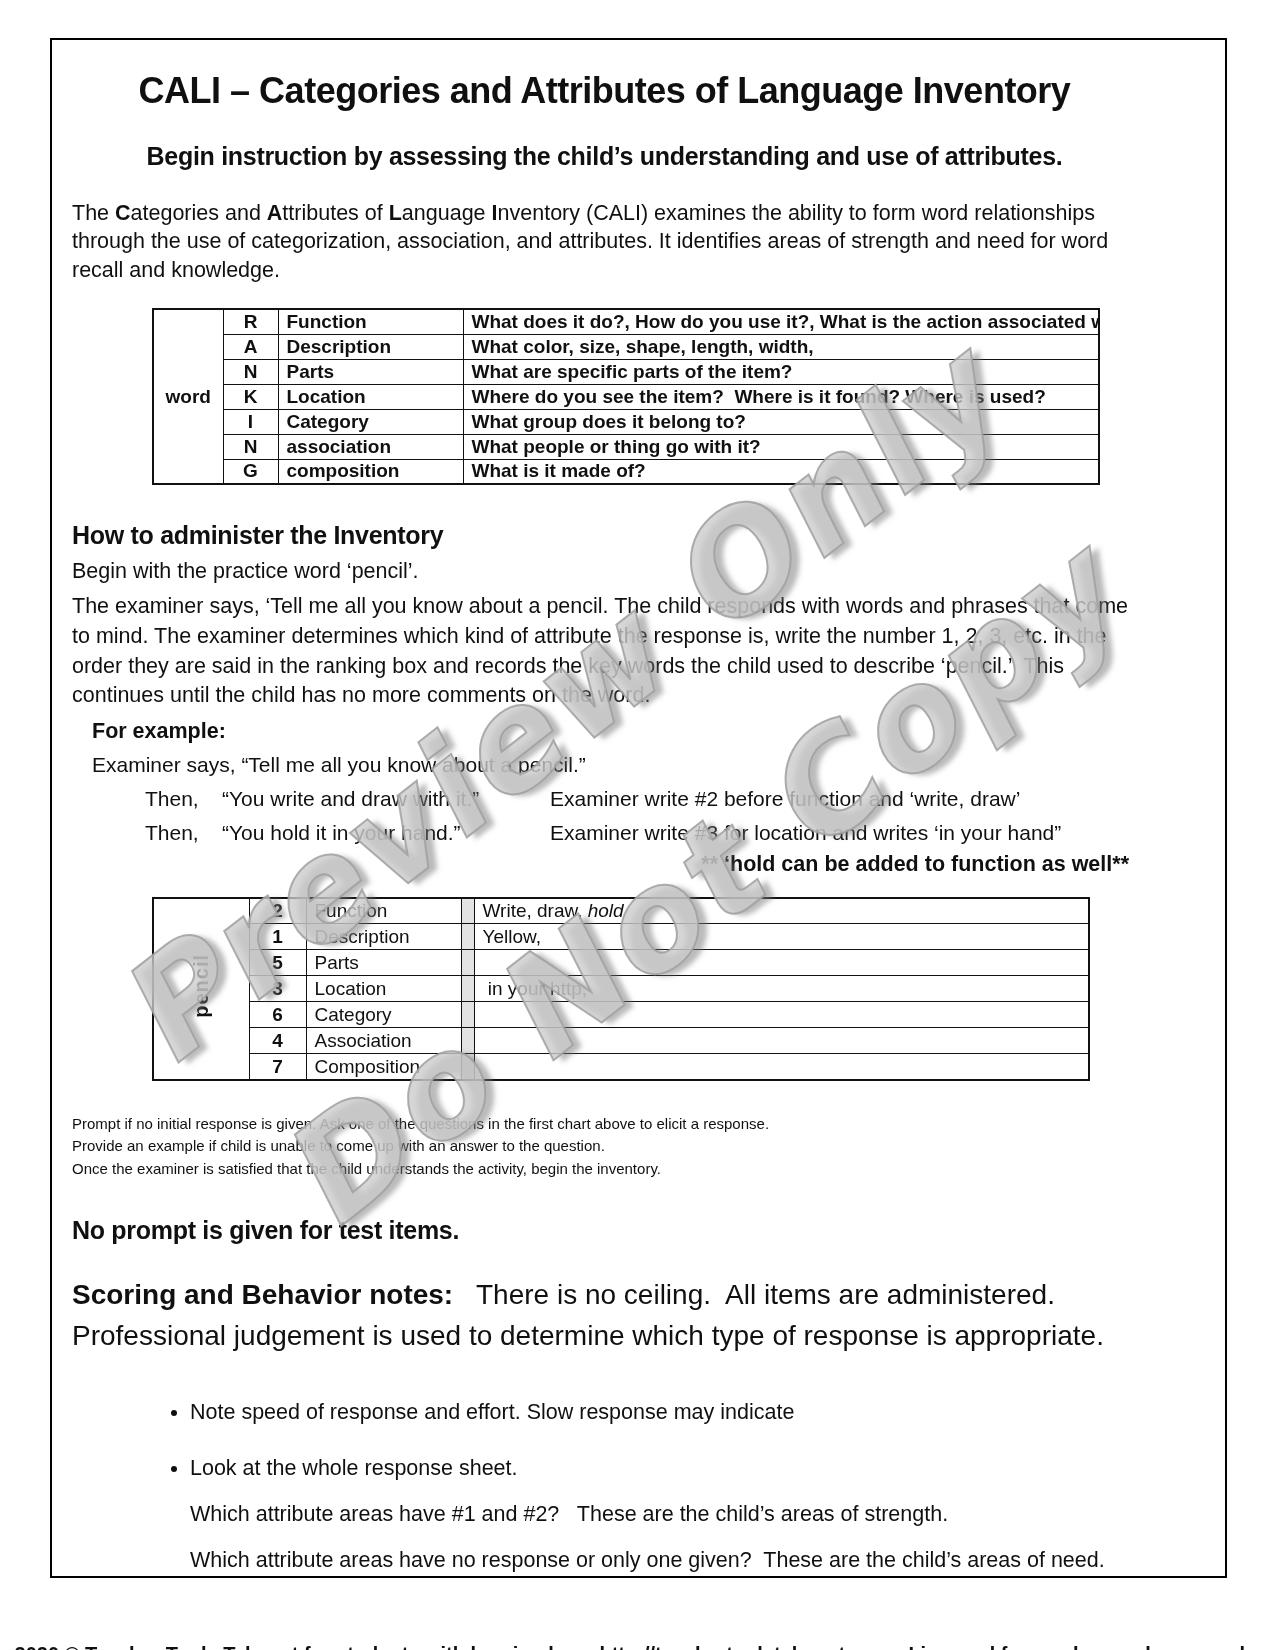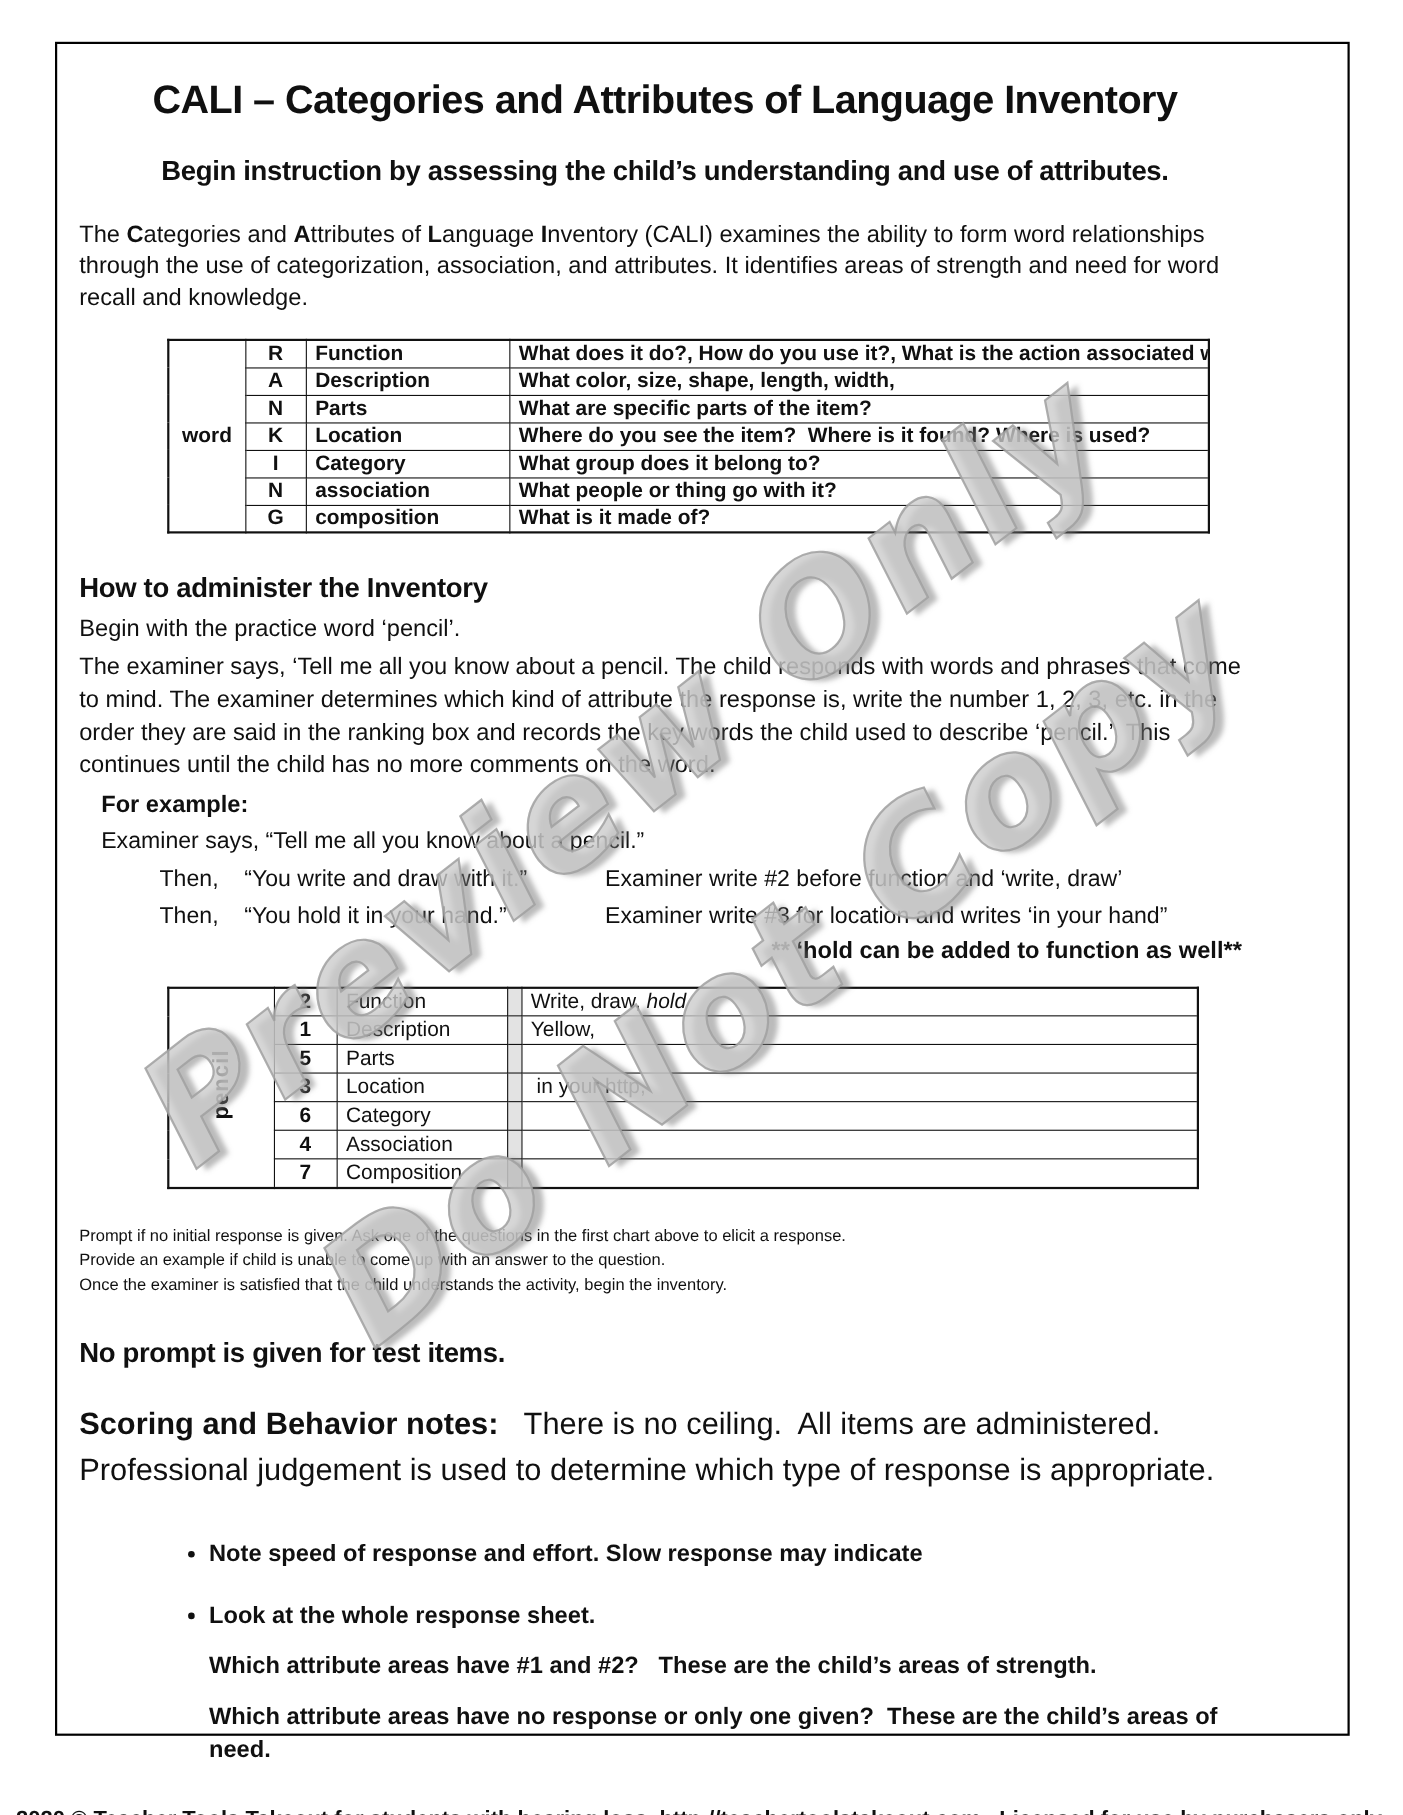--- a/index.html
+++ b/index.html
@@ -66,21 +66,21 @@
   .note{
     margin:2px 8px 0 0;font-size:21.5px;font-weight:600;text-align:right;
     white-space:pre-wrap;
   }
   .promptblock{margin-top:32px;}
   .promptblock div{font-size:15px;line-height:1.5;white-space:pre-wrap;}
   p.scoring{
     margin:30px 0 0 0;font-size:28px;line-height:1.45;white-space:pre-wrap;
   }
   ul.bullets{
-    margin:40px 0 0 0;padding-left:118px;font-size:21.5px;font-weight:bold;
+    margin:40px 0 0 0;padding-left:118px;font-size:21.5px;
   }
   ul.bullets>li{margin-bottom:26px;line-height:1.4;}
   .followup{margin-top:16px;white-space:pre-wrap;line-height:1.4;}
   .watermark{
     position:absolute;left:0;right:0;top:560px;text-align:center;
     transform:rotate(-38deg);
     font-family:"DejaVu Sans", sans-serif;
     font-size:138px;line-height:1.66;font-weight:bold;font-style:italic;
     letter-spacing:4px;
     color:rgba(202,202,202,0.78);

